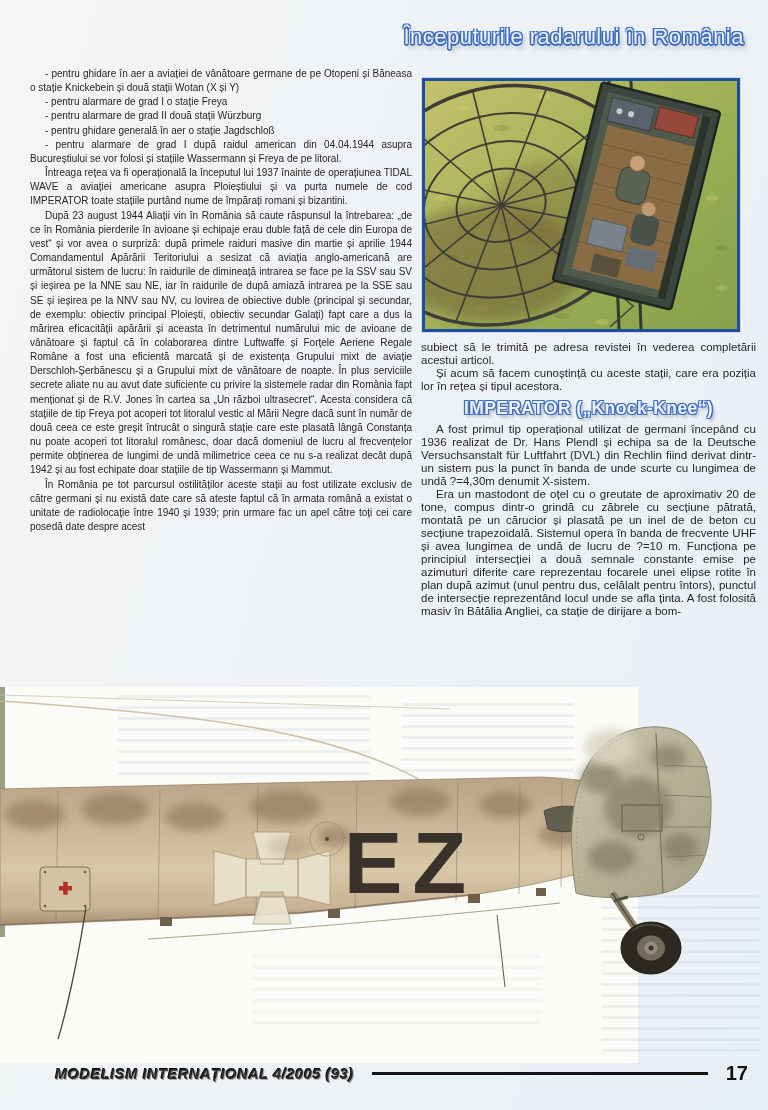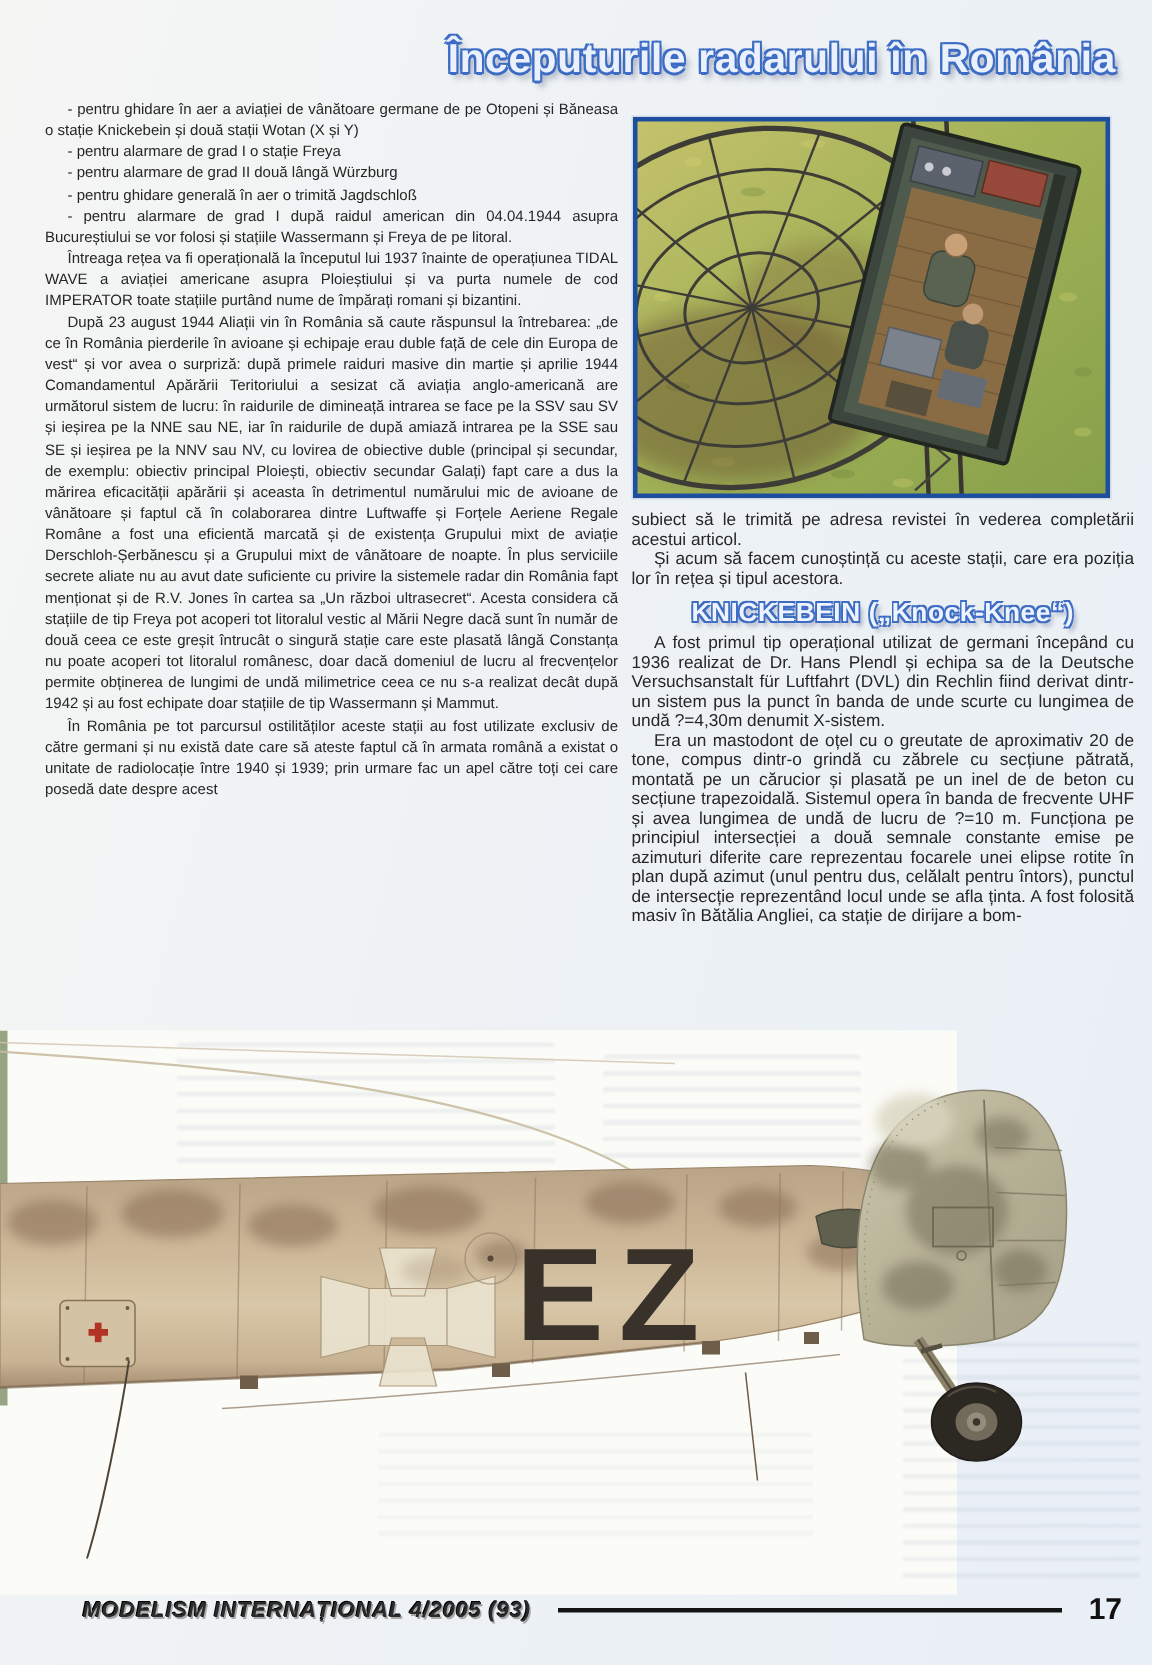--- a/index.html
+++ b/index.html
@@ -4,21 +4,21 @@
 <style>
   html,body{margin:0;padding:0;background:#dfe3e6;}
   .page{
     position:relative;width:768px;height:1110px;margin:0 auto;overflow:hidden;
     background:linear-gradient(105deg,#f5f6f4 0%,#eef2f5 45%,#e9eff6 100%);
     font-family:"Liberation Sans",sans-serif;color:#262626;
   }
   
   .page-title{
     position:absolute;top:24px;right:24px;
-    font-size:27px;font-weight:700;letter-spacing:.5px;color:#eaf1fd;
+    font-size:22px;font-weight:400;letter-spacing:.5px;color:#eaf1fd;
     text-shadow:-1.4px -1.4px 0 #3d6cc4,1.4px -1.4px 0 #3d6cc4,-1.4px 1.4px 0 #3d6cc4,
                  1.4px 1.4px 0 #3d6cc4,0 2px 0 #3d6cc4,3px 4px 4px rgba(95,105,135,.55);
     white-space:nowrap;
   }
   
   .col-left{position:absolute;left:30px;top:67px;width:382px;font-size:10px;line-height:14.15px;text-align:justify;}
   .col-right{position:absolute;left:421px;top:341px;width:335px;font-size:11.5px;line-height:13px;text-align:justify;}
   .p{text-indent:15px;margin:0;}
   .li{text-indent:15px;margin:0;}
   .section-heading{
@@ -54,22 +54,22 @@
 </head>
 <body>
 
 <div class="page">
 
   <div class="page-title">Începuturile radarului în România</div>
 
   <div class="col-left">
     <p class="li">- pentru ghidare în aer a aviației de vânătoare germane de pe Otopeni și Băneasa o stație Knickebein și două stații Wotan (X și Y)</p>
     <p class="li">- pentru alarmare de grad I o stație Freya</p>
-    <p class="li">- pentru alarmare de grad II două lângă Würzburg</p>
-    <p class="li">- pentru ghidare generală în aer o trimită Jagdschloß</p>
+    <p class="li">- pentru alarmare de grad II două stații Würzburg</p>
+    <p class="li">- pentru ghidare generală în aer o stație Jagdschloß</p>
     <p class="li">- pentru alarmare de grad I după raidul american din 04.04.1944 asupra Bucureștiului se vor folosi și stațiile Wassermann și Freya de pe litoral.</p>
     <p class="p">Întreaga rețea va fi operațională la începutul lui 1937 înainte de operațiunea TIDAL WAVE a aviației americane asupra Ploieștiului și va purta numele de cod IMPERATOR toate stațiile purtând nume de împărați romani și bizantini.</p>
     <p class="p">După 23 august 1944 Aliații vin în România să caute răspunsul la întrebarea: „de ce în România pierderile în avioane și echipaje erau duble față de cele din Europa de vest“ și vor avea o surpriză: după primele raiduri masive din martie și aprilie 1944 Comandamentul Apărării Teritoriului a sesizat că aviația anglo-americană are următorul sistem de lucru: în raidurile de dimineață intrarea se face pe la SSV sau SV și ieșirea pe la NNE sau NE, iar în raidurile de după amiază intrarea pe la SSE sau SE și ieșirea pe la NNV sau NV, cu lovirea de obiective duble (principal și secundar, de exemplu: obiectiv principal Ploiești, obiectiv secundar Galați) fapt care a dus la mărirea eficacității apărării și aceasta în detrimentul numărului mic de avioane de vânătoare și faptul că în colaborarea dintre Luftwaffe și Forțele Aeriene Regale Române a fost una eficientă marcată și de existența Grupului mixt de aviație Derschloh-Șerbănescu și a Grupului mixt de vânătoare de noapte. În plus serviciile secrete aliate nu au avut date suficiente cu privire la sistemele radar din România fapt menționat și de R.V. Jones în cartea sa „Un război ultrasecret“. Acesta considera că stațiile de tip Freya pot acoperi tot litoralul vestic al Mării Negre dacă sunt în număr de două ceea ce este greșit întrucât o singură stație care este plasată lângă Constanța nu poate acoperi tot litoralul românesc, doar dacă domeniul de lucru al frecvențelor permite obținerea de lungimi de undă milimetrice ceea ce nu s-a realizat decât după 1942 și au fost echipate doar stațiile de tip Wassermann și Mammut.</p>
     <p class="p">În România pe tot parcursul ostilităților aceste stații au fost utilizate exclusiv de către germani și nu există date care să ateste faptul că în armata română a existat o unitate de radiolocație între 1940 și 1939; prin urmare fac un apel către toți cei care posedă date despre acest</p>
   </div>
 
   <div class="photo">
     <svg width="318" height="254" viewBox="0 0 318 254" xmlns="http://www.w3.org/2000/svg">
       <defs>
         <linearGradient id="g1" x1="0" y1="0" x2="1" y2="1">
@@ -158,21 +158,21 @@
         <rect x="186" y="184" width="28" height="18" fill="#58503c"></rect>
         <rect x="258" y="24" width="8" height="188" fill="#2c332b"></rect>
       </g>
       <rect x="1.5" y="1.5" width="315" height="251" fill="none" stroke="#1d4f9e" stroke-width="3"></rect>
     </svg>
   </div>
 
   <div class="col-right">
     <p class="p" style="text-indent:0">subiect să le trimită pe adresa revistei în vederea completării acestui articol.</p>
     <p class="p">Și acum să facem cunoștință cu aceste stații, care era poziția lor în rețea și tipul acestora.</p>
-    <div class="section-heading">KNICKEBEIN („Knock-Knee“)</div>
+    <div class="section-heading">IMPERATOR („Knock-Knee“)</div>
     <p class="p">A fost primul tip operațional utilizat de germani începând cu 1936 realizat de Dr. Hans Plendl și echipa sa de la Deutsche Versuchsanstalt für Luftfahrt (DVL) din Rechlin fiind derivat dintr-un sistem pus la punct în banda de unde scurte cu lungimea de undă ?=4,30m denumit X-sistem.</p>
     <p class="p">Era un mastodont de oțel cu o greutate de aproximativ 20 de tone, compus dintr-o grindă cu zăbrele cu secțiune pătrată, montată pe un cărucior și plasată pe un inel de de beton cu secțiune trapezoidală. Sistemul opera în banda de frecvente UHF și avea lungimea de undă de lucru de ?=10 m. Funcționa pe principiul intersecției a două semnale constante emise pe azimuturi diferite care reprezentau focarele unei elipse rotite în plan după azimut (unul pentru dus, celălalt pentru întors), punctul de intersecție reprezentând locul unde se afla ținta. A fost folosită masiv în Bătălia Angliei, ca stație de dirijare a bom-</p>
   </div>
 
   <div class="artwork">
     <div class="ghost ghost-a"></div>
     <div class="ghost ghost-b"></div>
     <div class="ghost ghost-c"></div>
     <div class="ghost ghost-d"></div>
     <svg width="768" height="376" viewBox="0 0 768 376" xmlns="http://www.w3.org/2000/svg">

